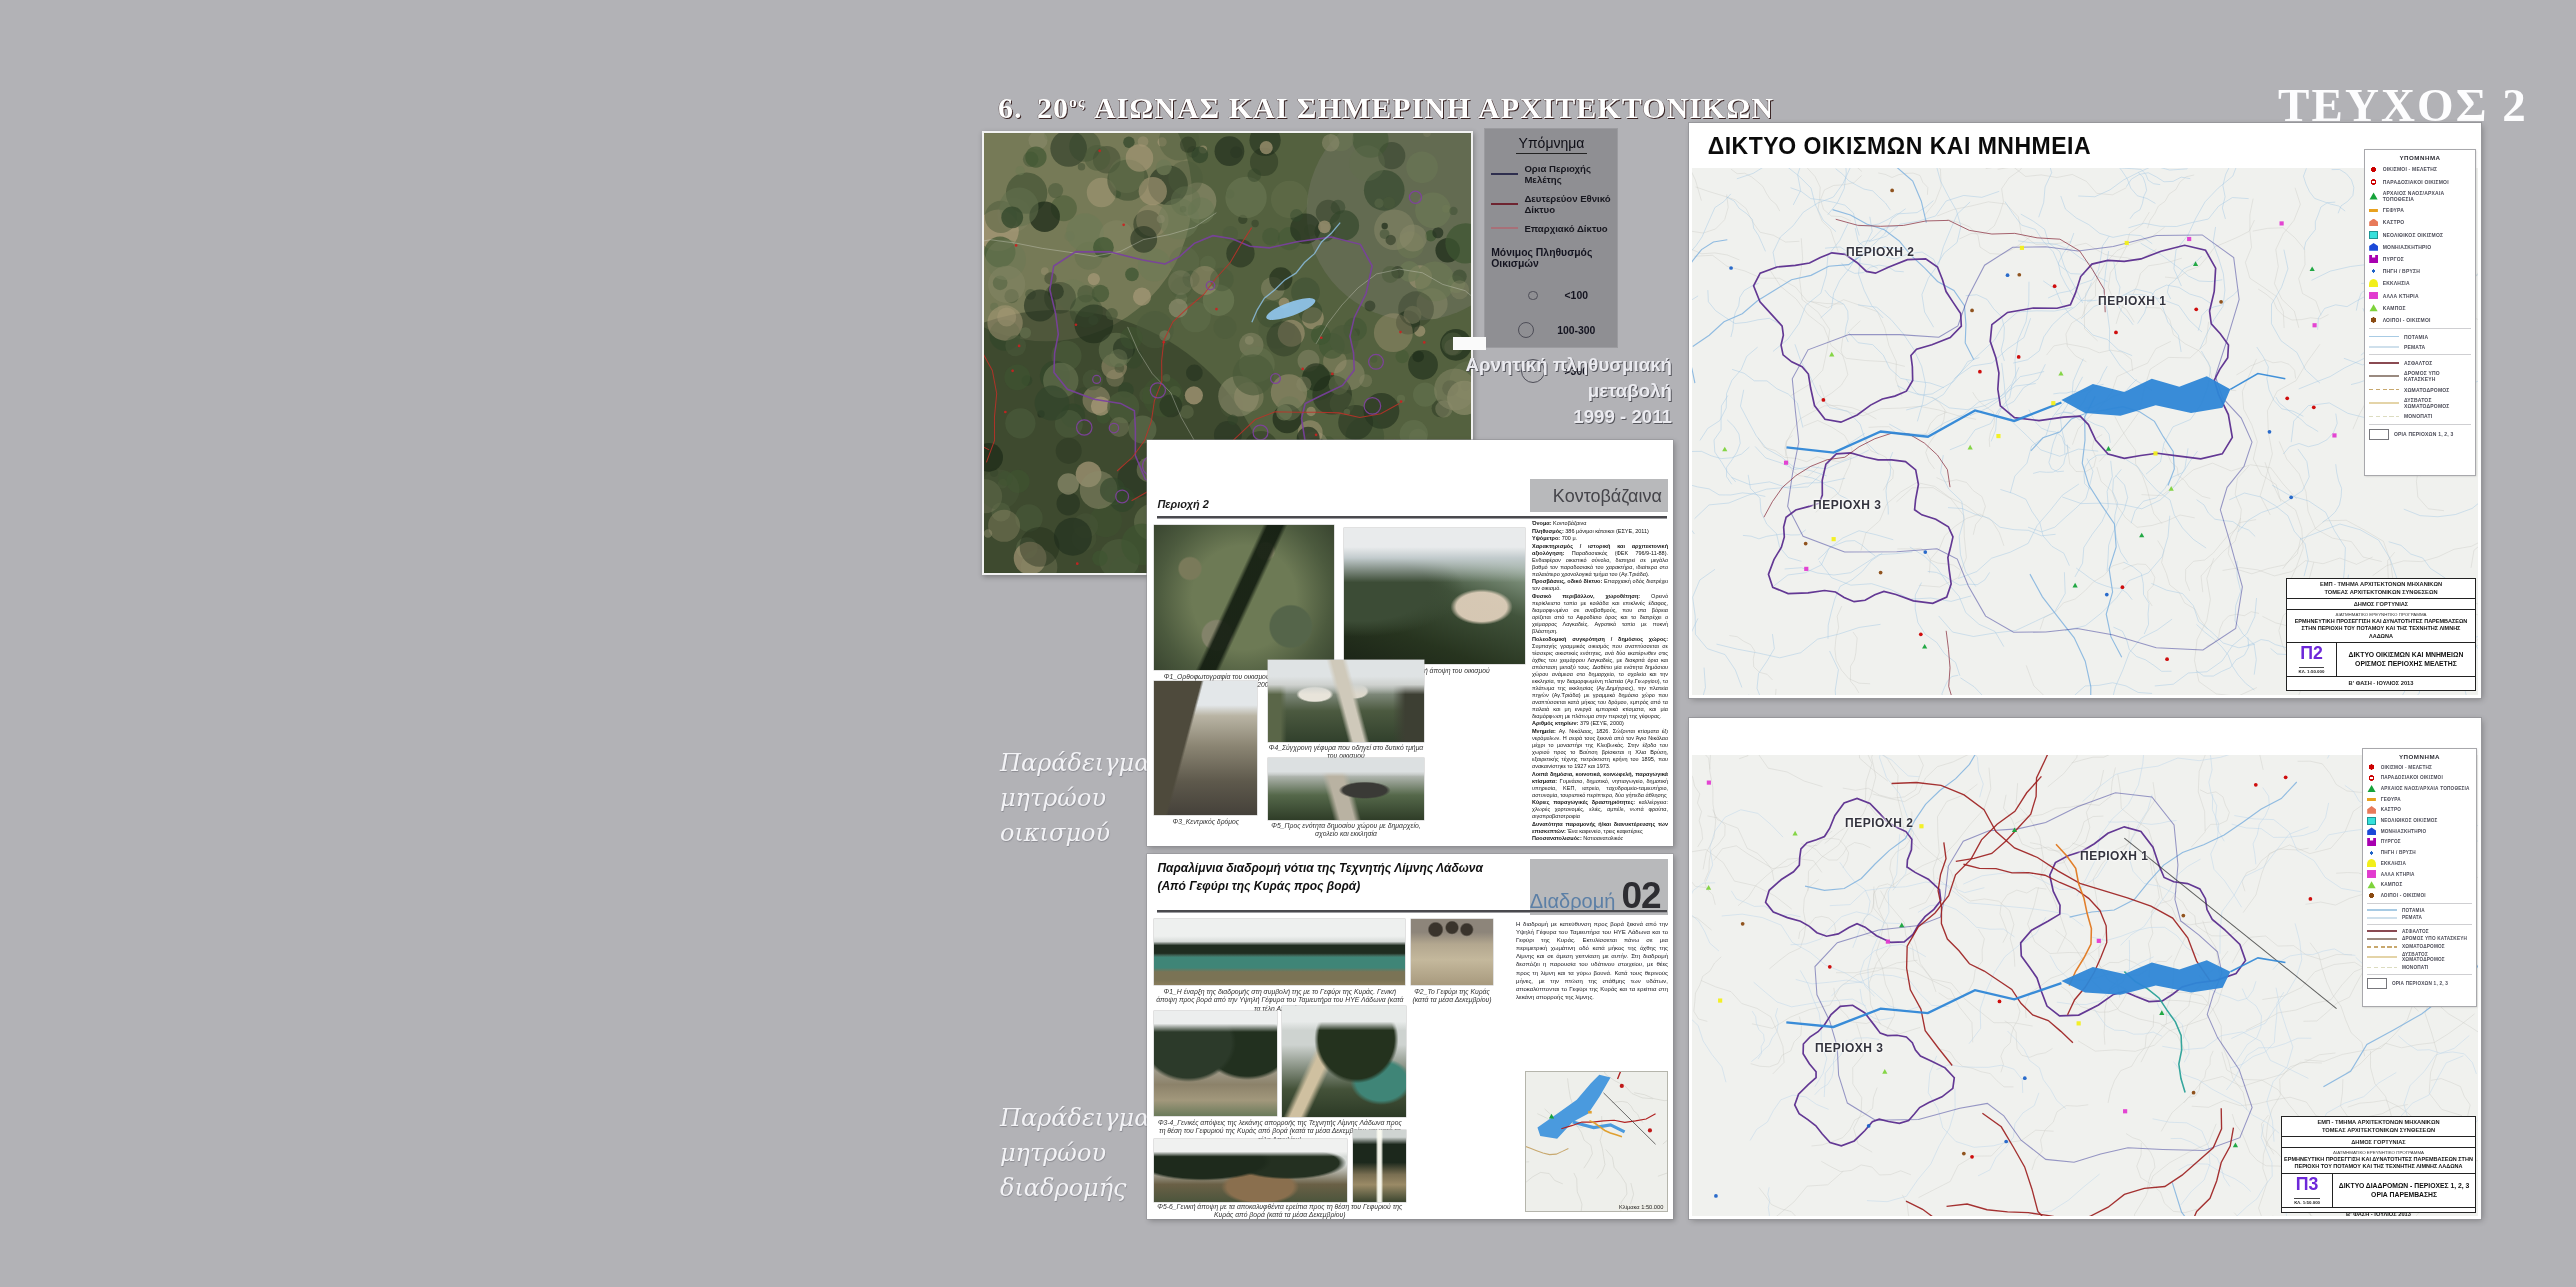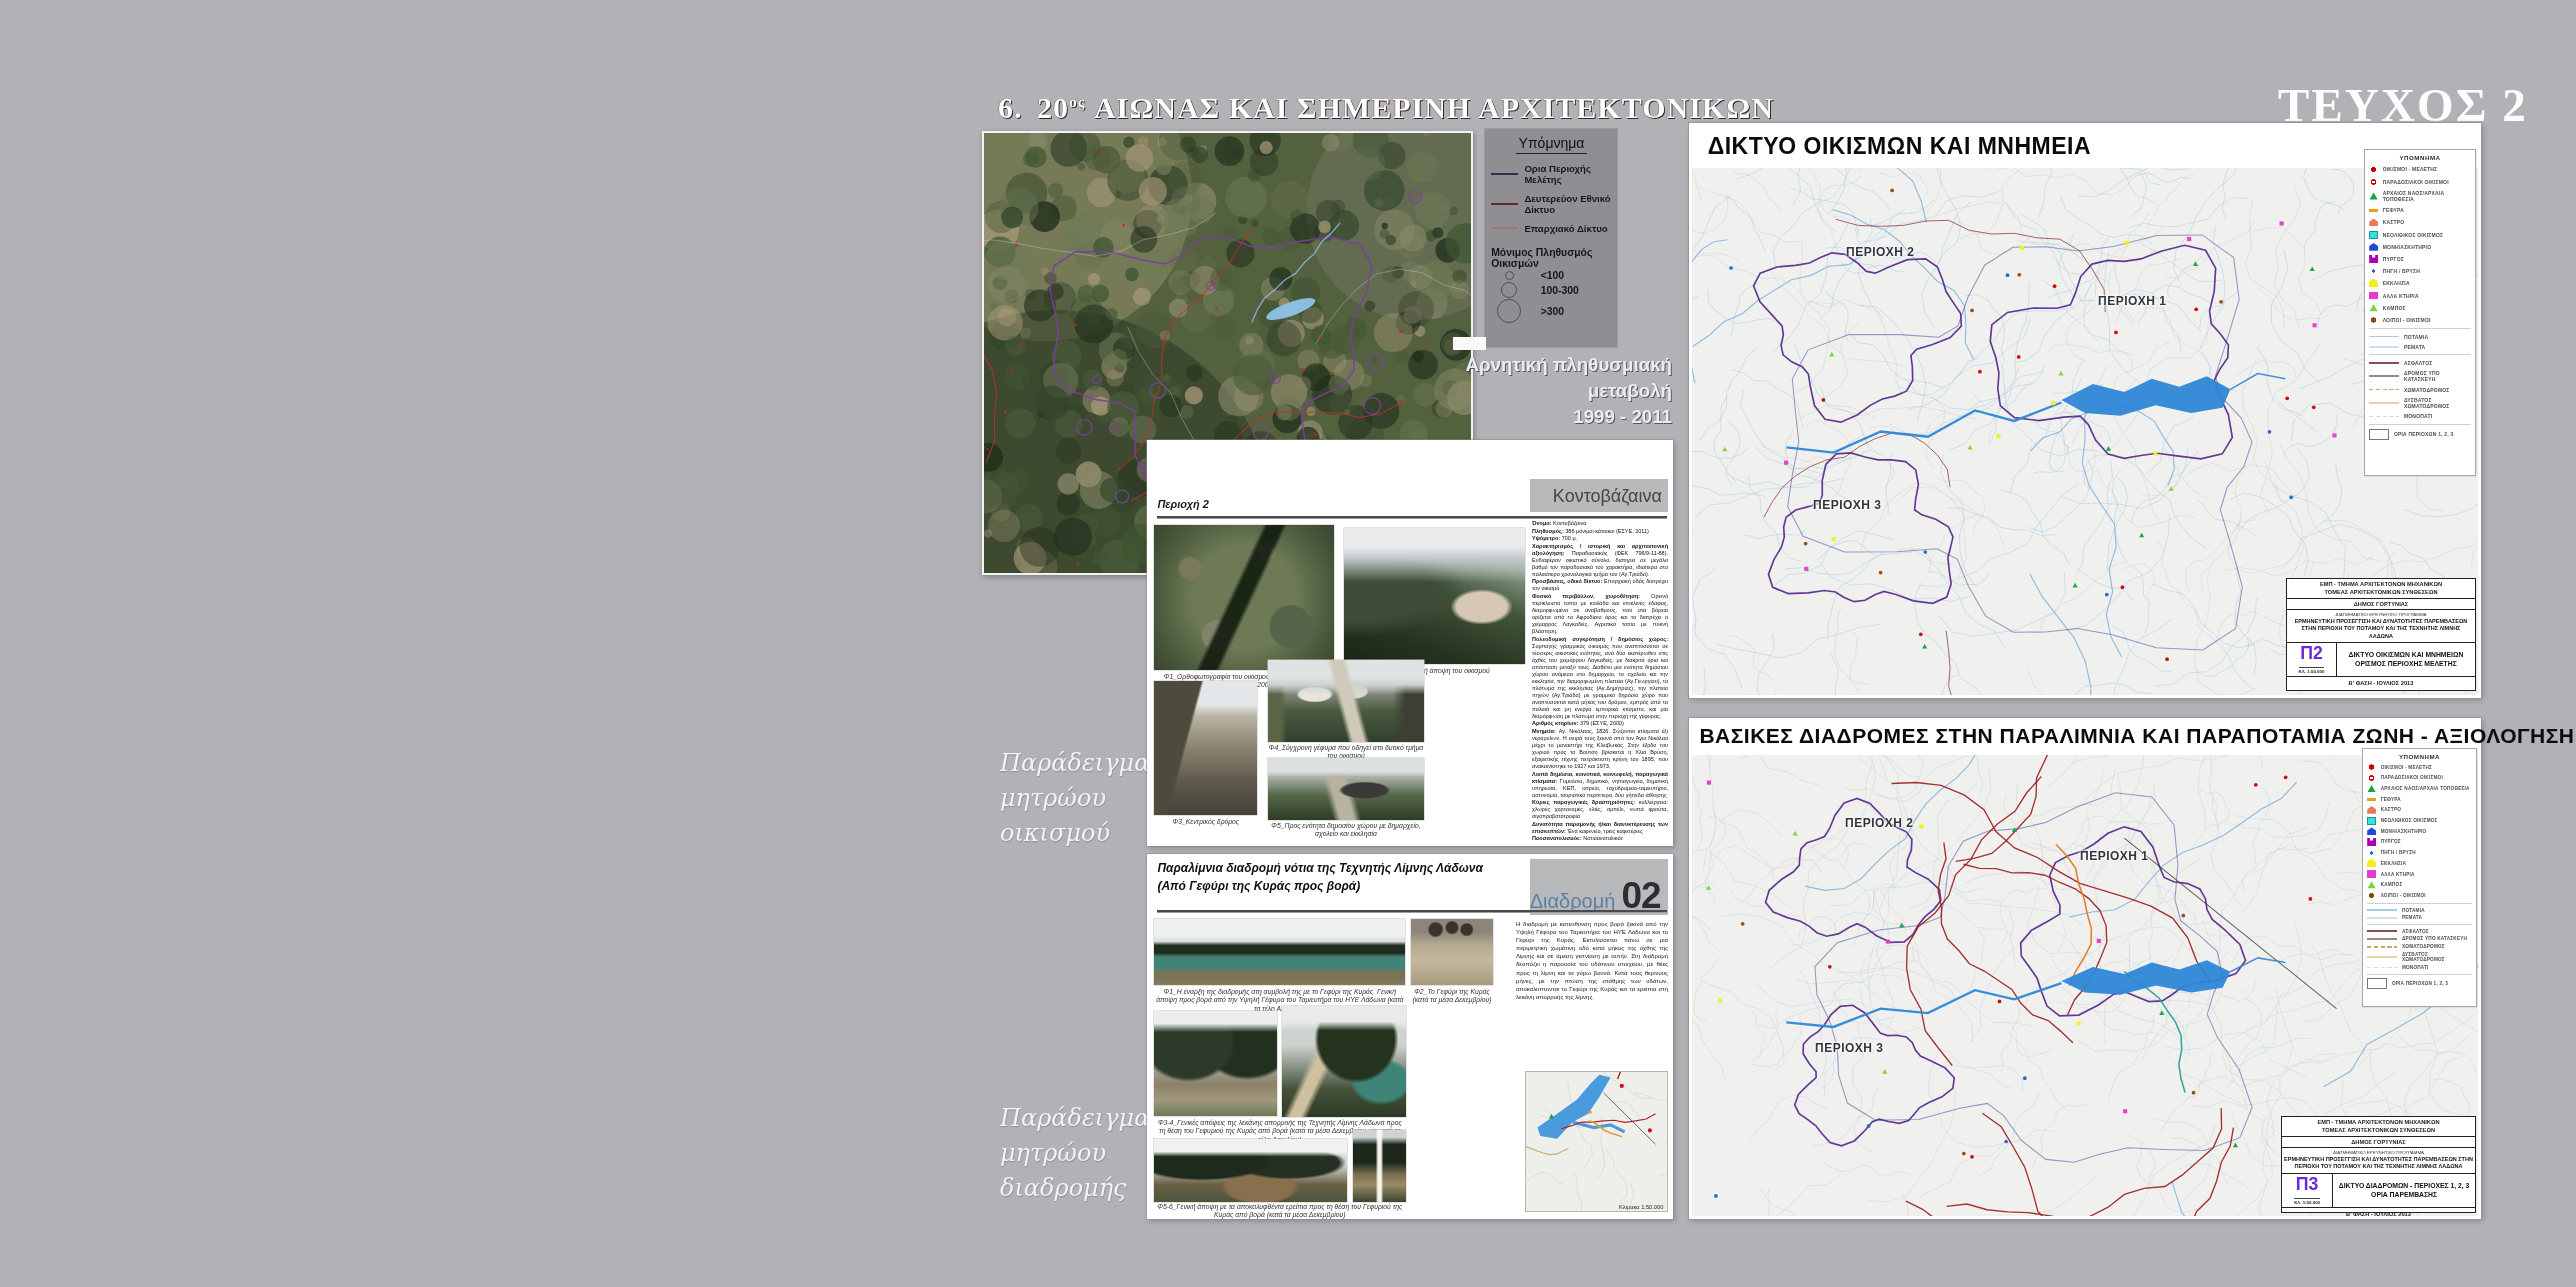--- a/index.html
+++ b/index.html
@@ -38,21 +38,21 @@
   }
   .sl-title-wrap{text-align:center;margin-bottom:9.3px;}
   .sl-title{
     display:inline-block;font-size:14px;font-weight:normal;color:#0e0e16;
     border-bottom:1.6px double #222;padding:0 3.1px 1.6px 3.1px;
   }
   .sl-item{display:flex;align-items:center;margin:7.8px 0;}
   .sl-swatch{width:27px;height:2.1px;margin-right:6.2px;flex:0 0 27px;}
   .sl-label{font-size:9.6px;font-weight:bold;color:#17171f;}
   .sl-pop{font-size:10.4px;font-weight:bold;margin-top:13.5px;color:#141420;}
-  .sl-circ-row{display:flex;align-items:center;margin-top:1px;}
+  .sl-circ-row{display:flex;align-items:center;margin-top:21px;justify-content:center;}
   .sl-circ-cell{width:36px;display:flex;justify-content:center;flex:0 0 36px;}
   .sl-circ{border:1px solid #4e4e58;border-radius:50%;}
   .sl-circ-label{font-size:10.4px;font-weight:bold;margin-left:13.5px;color:#141420;}
   #sat-chip{left:1453px;top:337px;width:33px;height:12.5px;background:#fafafa;}
   #pop-note{
     left:1459px;top:352px;width:213px;text-align:right;
     font-size:18.7px;font-weight:bold;color:#ebebf0;line-height:1.4;
     text-shadow:1px 1px 0 rgba(70,70,78,.85);
   }
   
@@ -1220,21 +1220,20 @@
         <div class="tb-sheet">
           <div>ΔΙΚΤΥΟ ΟΙΚΙΣΜΩΝ ΚΑΙ ΜΝΗΜΕΙΩΝ</div>
           <div>ΟΡΙΣΜΟΣ ΠΕΡΙΟΧΗΣ ΜΕΛΕΤΗΣ</div>
         </div>
       </div>
       <div class="tb-row tb-phase">Β' ΦΑΣΗ - ΙΟΥΛΙΟΣ 2013</div>
     </div>
 </div>
 
 <div class="abs map-panel" id="map2">
-  <div class="abs map-title" id="map2-title">ΒΑΣΙΚΕΣ ΔΙΑΔΡΟΜΕΣ ΣΤΗΝ ΠΑΡΑΛΙΜΝΙΑ ΚΑΙ ΠΑΡΑΠΟΤΑΜΙΑ ΖΩΝΗ - ΑΞΙΟΛΟΓΗΣΗ</div>
   <div class="abs map-canvas" id="m2-canvas">
     <svg id="m2-svg" viewBox="0 0 1513 887">
         <rect x="0" y="0" width="1513" height="887" fill="#f0f1ee"></rect>
         <path d="M88.6,289.9L108.8,272.9L123.0,250.7L142.5,232.9L162.9,216.1L184.1,200.4L210.4,198.0L229.8,180.1L248.8,161.8L270.0,146.1" stroke="#c9c9c2" stroke-width="1" fill="none" opacity="0.75"></path>
         <path d="M602.0,511.5L615.0,520.4L623.9,533.4L624.5,549.2L625.9,564.9L634.9,577.9L650.2,581.7L665.0,575.9L680.5,573.0L693.9,564.7" stroke="#c9c9c2" stroke-width="1" fill="none" opacity="0.75"></path>
         <path d="M248.9,781.9L267.3,792.3L286.2,801.8L307.2,799.4L325.5,788.9L346.3,792.9L360.8,808.2L382.0,807.5L401.8,800.1L421.4,807.9" stroke="#c9c9c2" stroke-width="1" fill="none" opacity="0.75"></path>
         <path d="M1419.7,437.5L1435.3,456.6L1437.5,481.1L1455.8,497.7L1477.0,510.2L1498.1,523.0L1518.7,536.6L1524.9,560.4L1531.1,584.3L1547.4,602.8" stroke="#c9c9c2" stroke-width="1" fill="none" opacity="0.75"></path>
         <path d="M155.7,613.5L177.3,591.4L175.1,560.7L164.0,531.9L151.5,503.7L125.2,487.6L95.8,478.2L75.1,455.4L45.6,446.2L17.4,433.8" stroke="#c9c9c2" stroke-width="1" fill="none" opacity="0.75"></path>
         <path d="M34.5,27.5L32.0,5.8L16.8,-9.9L4.7,-28.1L-2.5,-48.8L-12.0,-68.4L-18.6,-89.3L-32.8,-105.9L-54.2,-110.3L-72.0,-97.5" stroke="#c9c9c2" stroke-width="1" fill="none" opacity="0.75"></path>
         <path d="M1264.6,827.6L1276.3,804.2L1283.5,779.1L1292.8,754.6L1299.3,729.3L1288.0,705.6L1263.2,697.3L1248.4,675.7L1252.0,649.8L1253.0,623.7" stroke="#c9c9c2" stroke-width="1" fill="none" opacity="0.75"></path>

